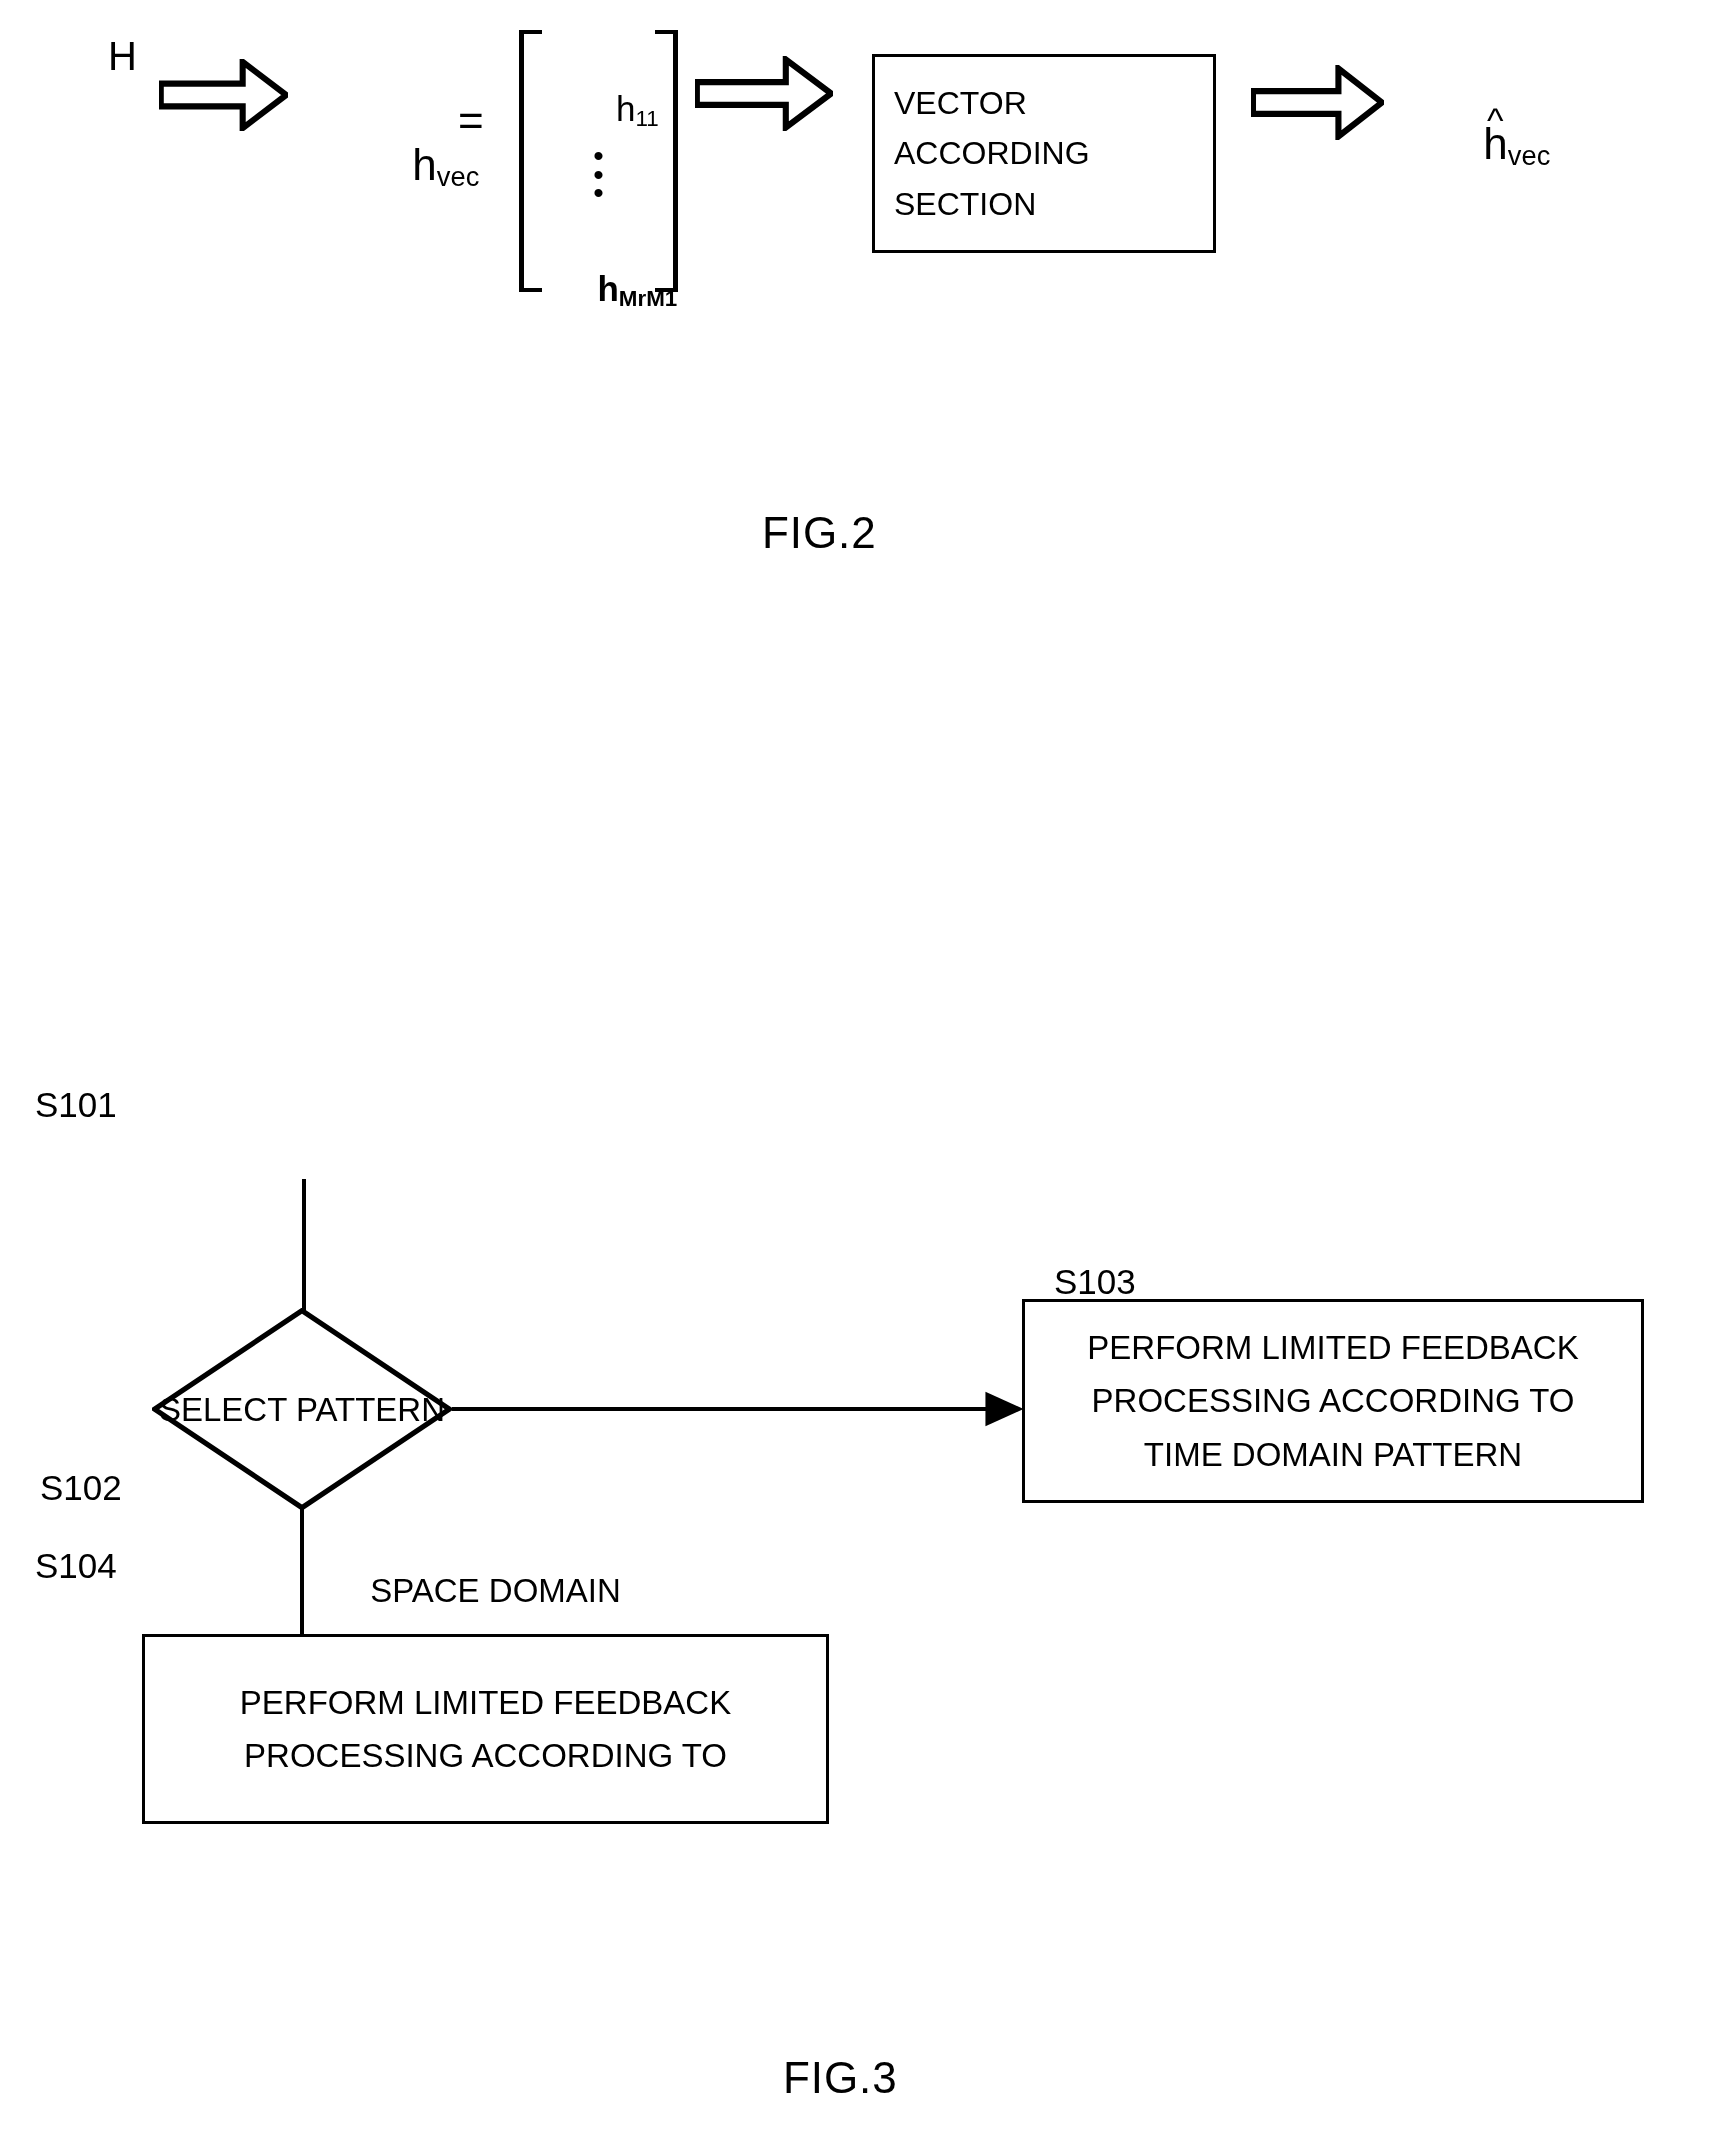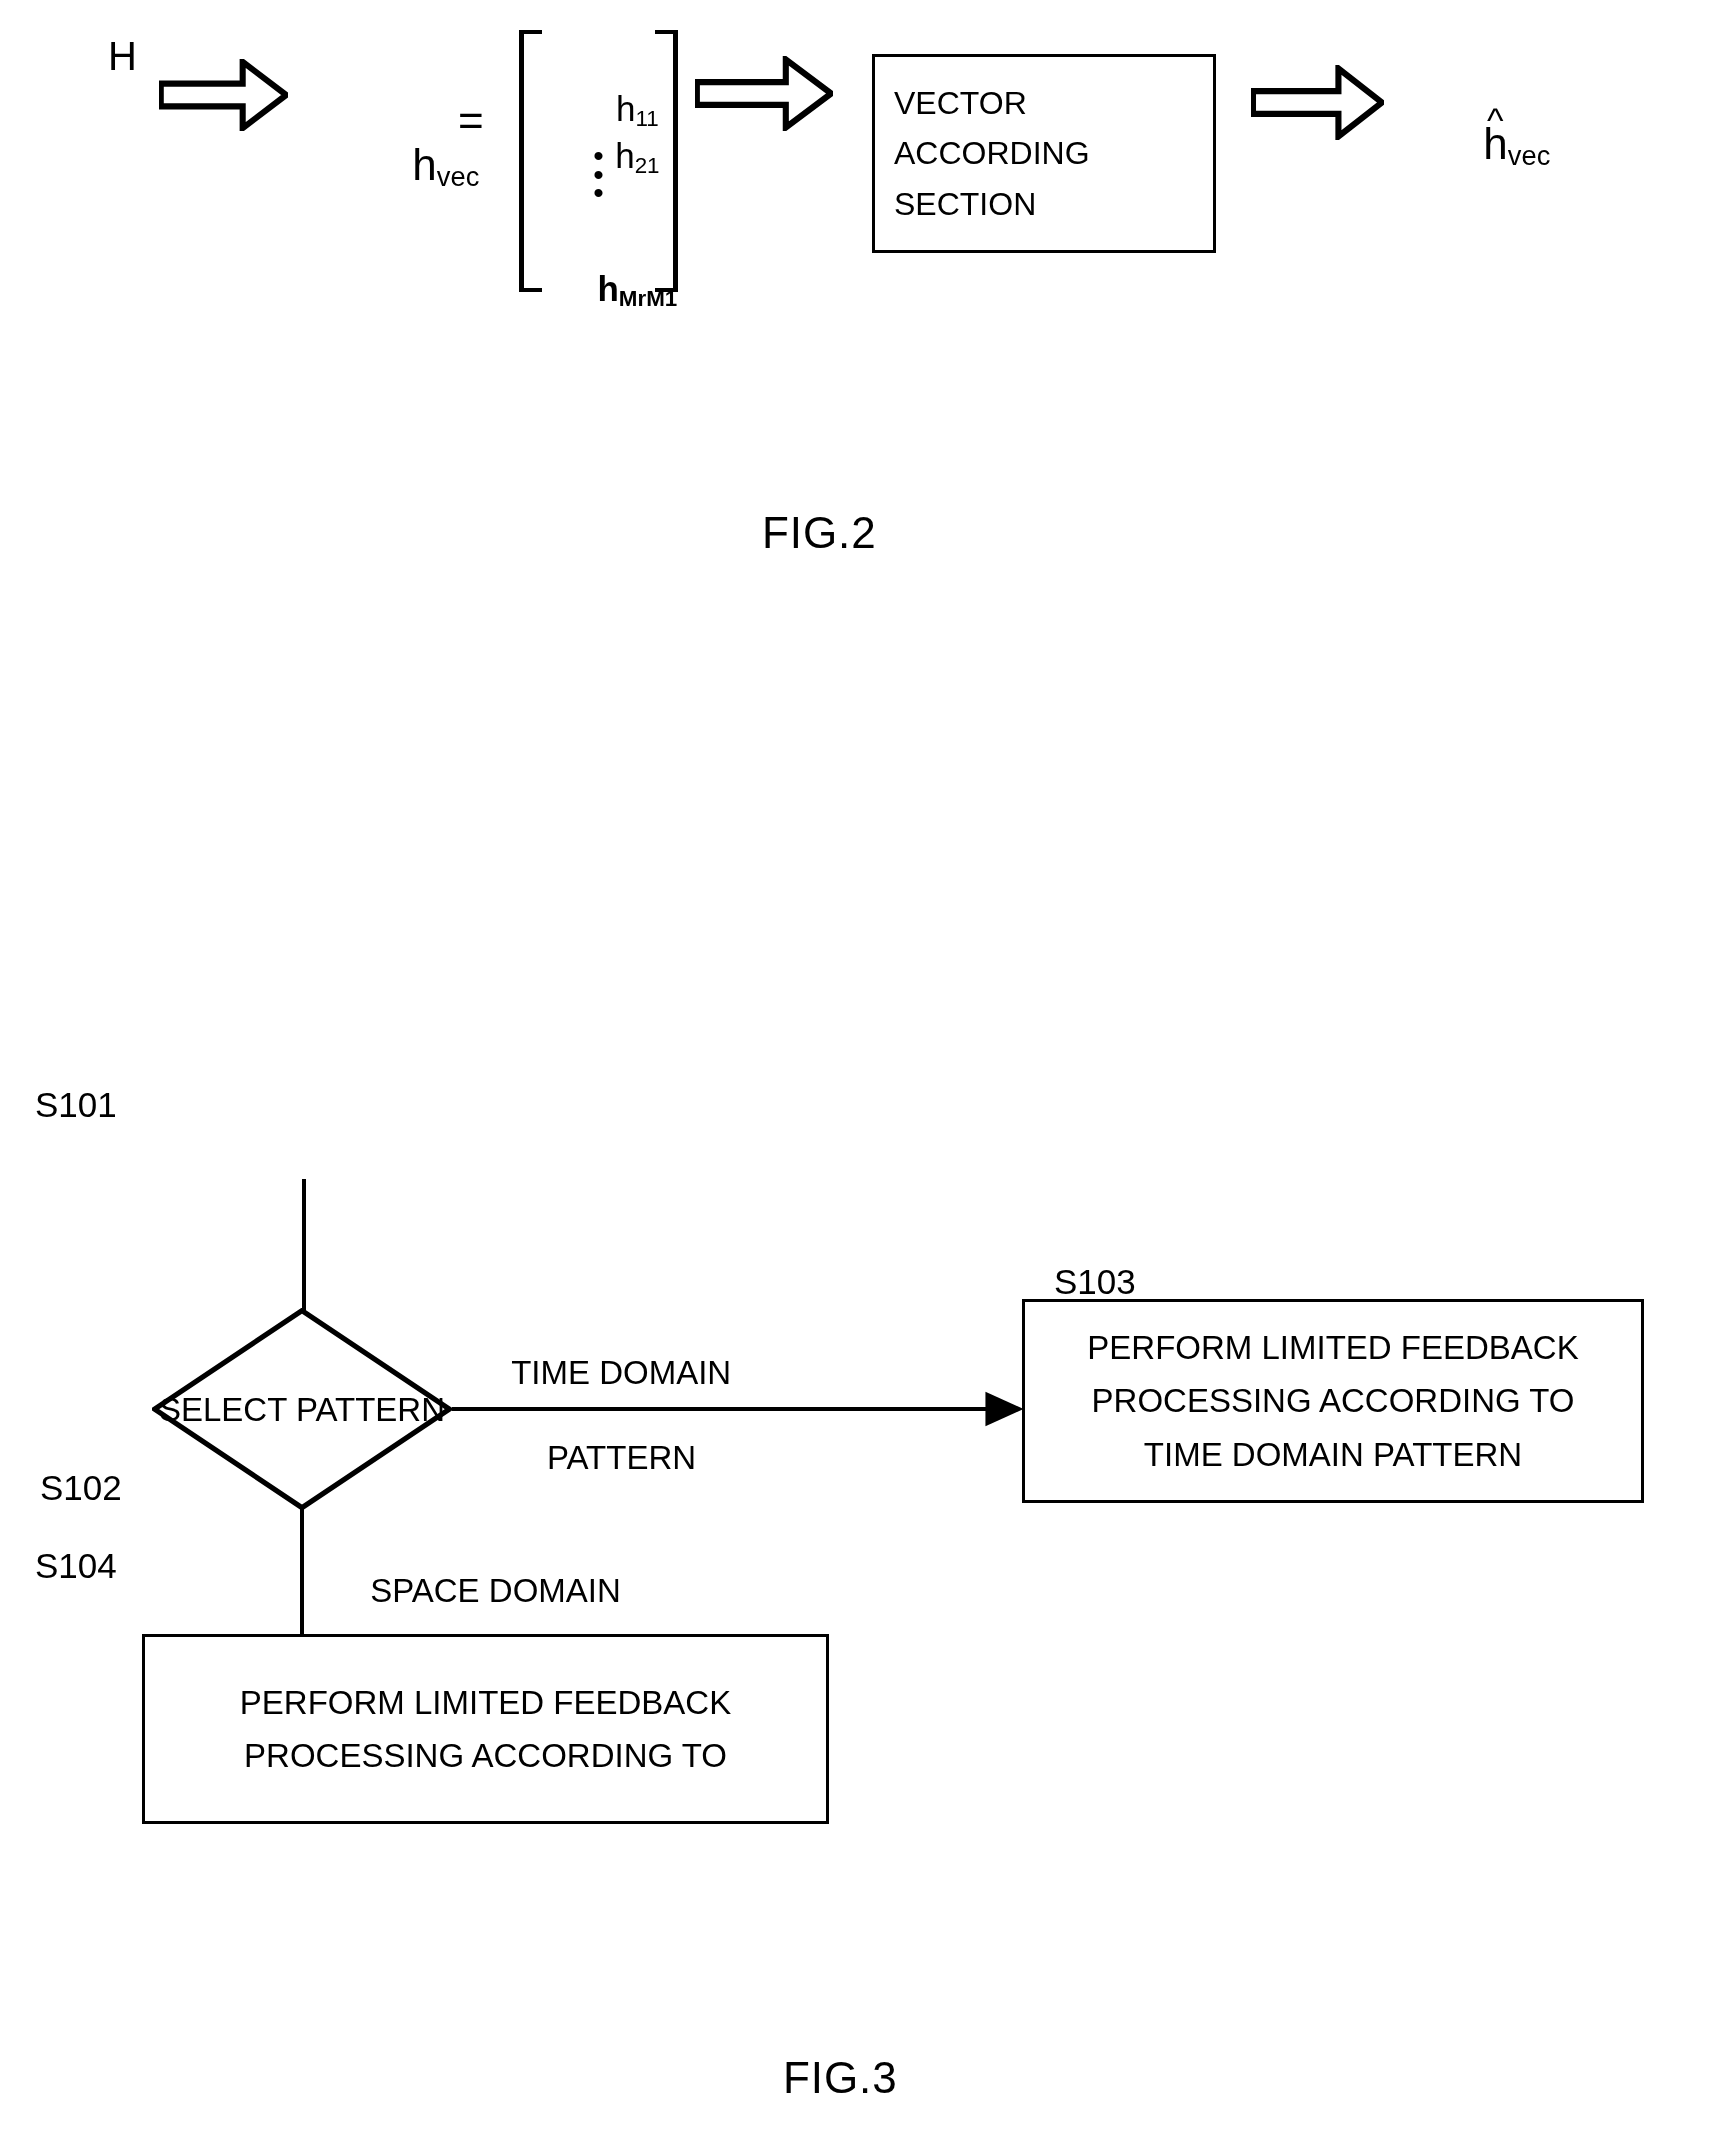--- a/index.html
+++ b/index.html
@@ -184,23 +184,20 @@
     <div class="txt eqsign" style="left:458px; top:98px;">=</div>
 
     <div class="matrix" style="left:519px; top:30px; width:159px; height:262px;">
       <div class="bracket-l"></div>
       <div class="bracket-r"></div>
 
       <div class="melem" style="top:19px;">
         <span>h</span><sub>11</sub>
       </div>
 
-      <div class="melem" style="top:66px;">
-        <span>h</span><sub>21</sub>
-      </div>
 
       <div class="vdots" style="top:117px;">•<br>•<br>•</div>
 
       <div class="melem" style="top:199px;font-weight:bold;">
         <span>h</span><sub>MrM1</sub>
       </div>
     </div>
 
     <div class="blockarrow" style="left:695px; top:56px; width:138px; height:75px;">
       <svg width="138" height="75" viewBox="0 0 158 86">
@@ -236,24 +233,20 @@
 
     <div class="steplabel" style="left:40px; top:1432px;margin-top:36px;">S102</div>
 
     <div class="diamond" style="left:152px; top:1308px; width:300px; height:203px;">
       <svg class="shape" viewBox="0 0 344 232" preserveAspectRatio="none">
         <polygon points="172,3 341,116 172,229 3,116" fill="#ffffff" stroke="#000000" stroke-width="6" stroke-linejoin="miter"></polygon>
       </svg>
       <span class="dlabel">SELECT PATTERN</span>
     </div>
 
-    <div class="edgelabel" style="left:437px; top:1310px; width:314px;">
-      <span class="line">TIME DOMAIN</span><br>
-      <span class="line">PATTERN</span>
-    </div>
 
     <div class="hline" style="left:452px; top:1407px; width:554px;"></div>
     <div class="abs" style="left:982px; top:1388px; width:45px; height:42px;">
       <svg width="45" height="42" viewBox="0 0 52 48">
         <polygon points="4,4 48,24 4,44" fill="#000000"></polygon>
       </svg>
     </div>
 
     <div class="steplabel" style="left:1054px; top:1262px;">S103</div>
 

